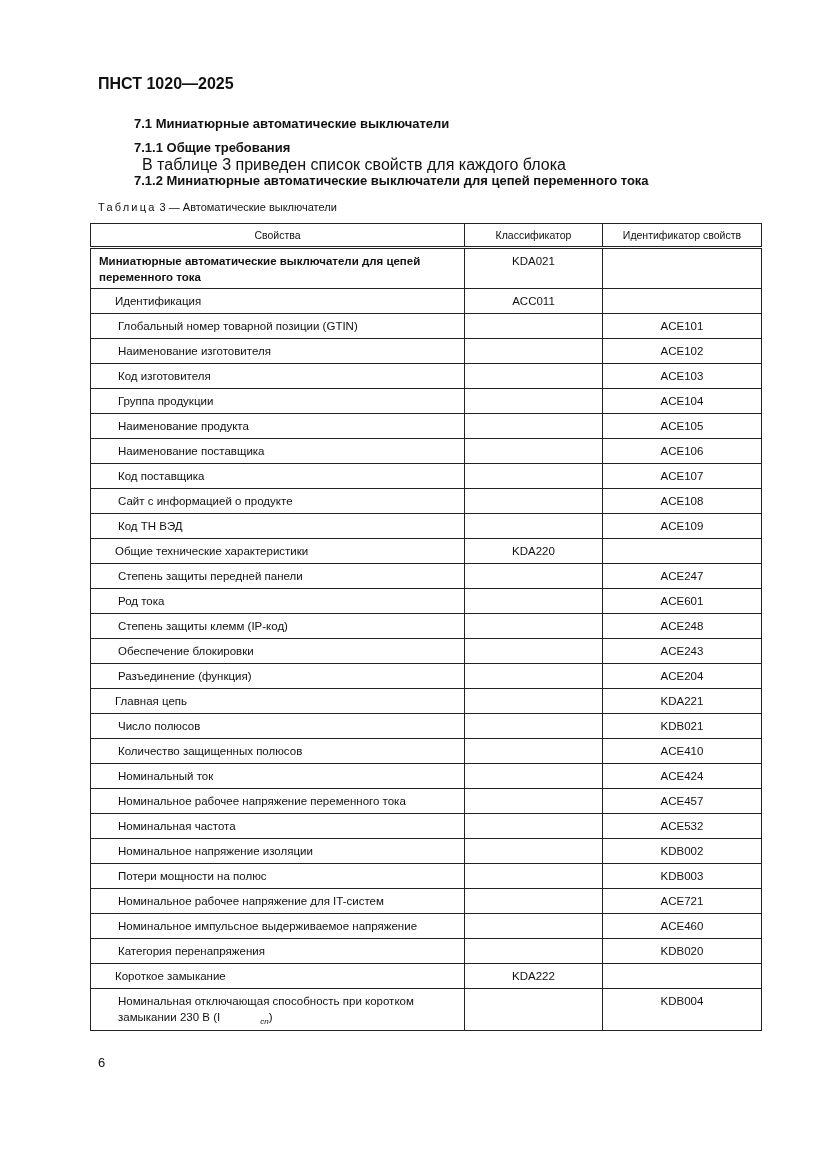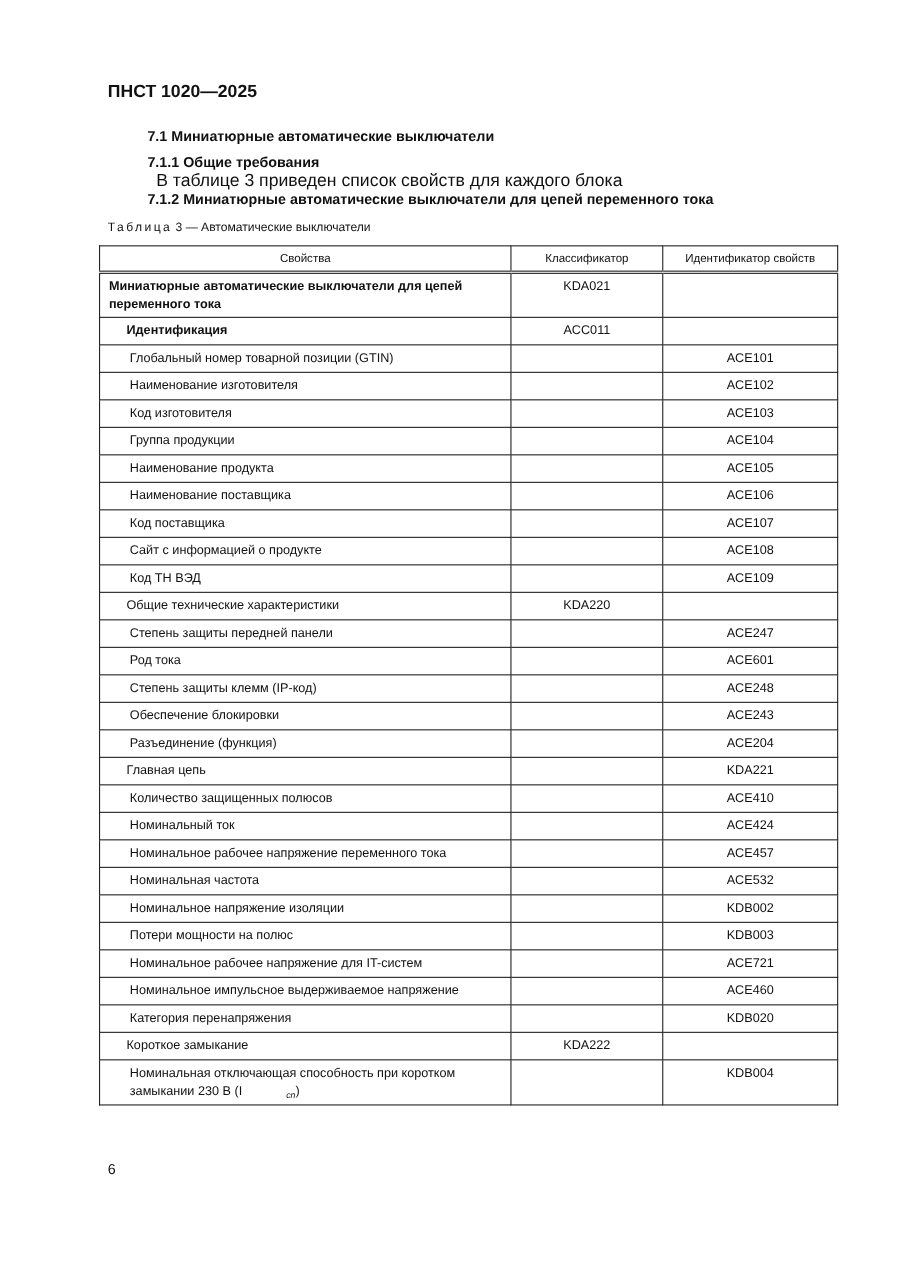--- a/index.html
+++ b/index.html
@@ -14,21 +14,21 @@
     .caption { position: absolute; left: 98px; top: 201px; font-size: 11px; }
     .caption .spaced { letter-spacing: 2.2px; }
     table { position: absolute; left: 90px; top: 223px; width: 671px;
             border-collapse: collapse; font-size: 11.5px; table-layout: fixed; }
     td, th { border: 1px solid #222; padding: 0; vertical-align: top; }
     th { font-weight: normal; font-size: 10.5px; height: 22px; vertical-align: middle; text-align: center;
          border-bottom: 3px double #222; }
     td { height: 24px; line-height: 24px; }
     td.c2, td.c3 { text-align: center; }
     td.l0 { padding-left: 8px; font-weight: bold; line-height: 16px; padding-top: 4px; height: 35px; }
-    td.l1 { padding-left: 24px; font-weight: bold; }
+    td.l1 { padding-left: 24px; font-weight: normal; }
     td.l1b { padding-left: 24px; font-weight: normal; }
     td.l2 { padding-left: 27px; }
     td.multi { line-height: 16px; padding-top: 4px; height: 34px; }
     td.c2.top, td.c3.top { line-height: 16px; padding-top: 4px; }
     .page-num { position: absolute; left: 98px; top: 1055px; font-size: 13px; }
     sub { font-size: 8px; }
   </style>
 </head>
 <body>
 
@@ -138,20 +138,25 @@
         <td class="l2"><span>Разъединение (функция)</span></td>
         <td class="c2"></td>
         <td class="c3">ACE204</td>
       </tr>
       <tr>
         <td class="l1b"><span>Главная цепь</span></td>
         <td class="c2"></td>
         <td class="c3">KDA221</td>
       </tr>
       <tr>
+        <td class="l2"><span>Число полюсов</span></td>
+        <td class="c2"></td>
+        <td class="c3">KDB021</td>
+      </tr>
+      <tr>
         <td class="l2"><span>Количество защищенных полюсов</span></td>
         <td class="c2"></td>
         <td class="c3">ACE410</td>
       </tr>
       <tr>
         <td class="l2"><span>Номинальный ток</span></td>
         <td class="c2"></td>
         <td class="c3">ACE424</td>
       </tr>
       <tr>

